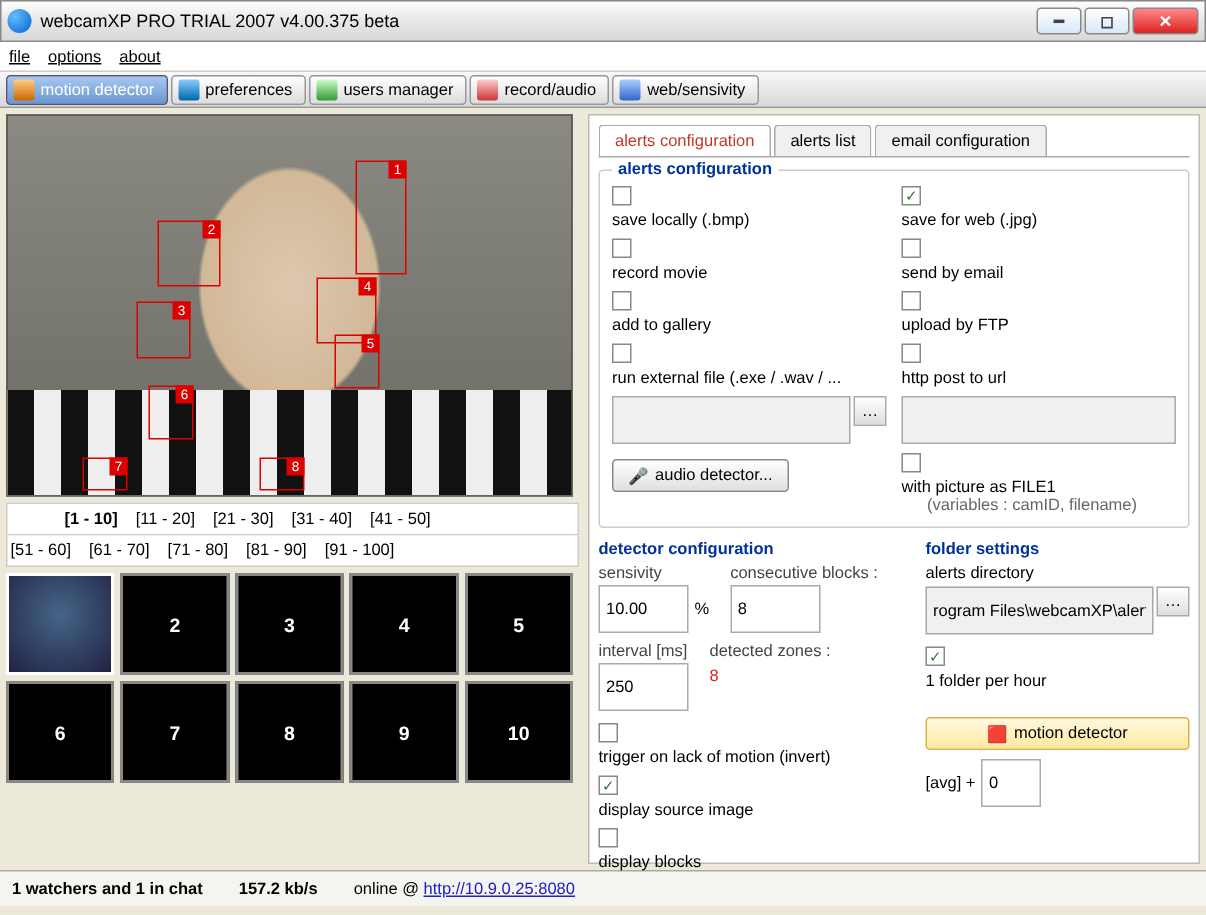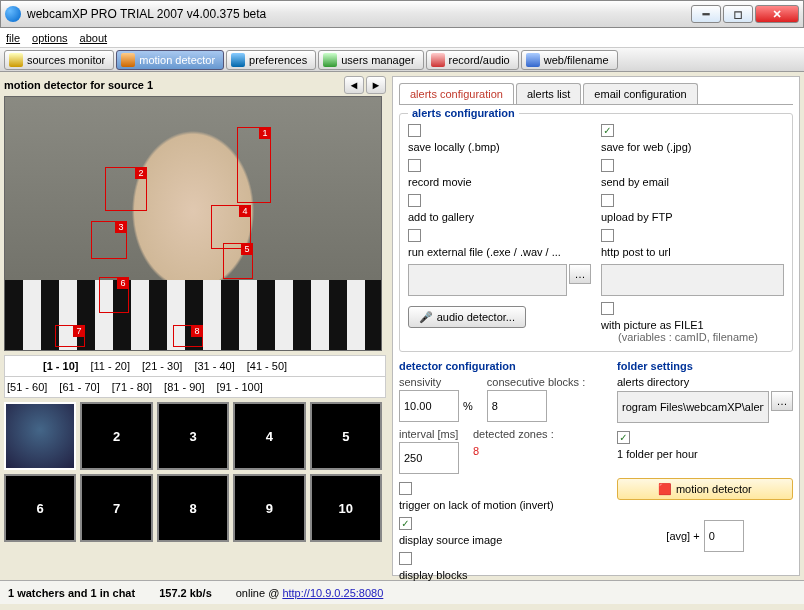--- a/index.html
+++ b/index.html
@@ -86,53 +86,44 @@
   </div>
 </div>
 
 <div class="menubar">
   <span class="menu-item">file</span>
   <span class="menu-item">options</span>
   <span class="menu-item">about</span>
 </div>
 
 <div class="toolbar">
-  <div class="tool-btn">
-      <span class="tb-icon" style="background:linear-gradient(#ffb,#c90)"></span>
-      <span>sources monitor</span>
-    </div>
   <div class="tool-btn active">
       <span class="tb-icon" style="background:linear-gradient(#fc8,#c60)"></span>
       <span>motion detector</span>
     </div>
   <div class="tool-btn">
       <span class="tb-icon" style="background:linear-gradient(#8cf,#06a)"></span>
       <span>preferences</span>
     </div>
   <div class="tool-btn">
       <span class="tb-icon" style="background:linear-gradient(#cfc,#393)"></span>
       <span>users manager</span>
     </div>
   <div class="tool-btn">
       <span class="tb-icon" style="background:linear-gradient(#fcc,#c33)"></span>
       <span>record/audio</span>
     </div>
   <div class="tool-btn">
       <span class="tb-icon" style="background:linear-gradient(#acf,#36c)"></span>
-      <span>web/filename</span>
+      <span>web/sensivity</span>
     </div>
 </div>
 
 <div class="content">
   <div class="left-col">
-    <div class="md-header">
-      <span style="flex:1">motion detector for source 1</span>
-      <div class="arrow-btn">◄</div>
-      <div class="arrow-btn">►</div>
-    </div>
     <div class="video-box">
       <div class="face-bg"></div>
       <div class="stripes"></div>
       <div id="rects-host">
           <div class="det-rect" style="left: 232px; top: 30px; width: 34px; height: 76px;">
             <div class="rn">1</div>
           </div>
           <div class="det-rect" style="left: 100px; top: 70px; width: 42px; height: 44px;">
             <div class="rn">2</div>
           </div>
@@ -295,21 +286,21 @@
           <button class="browse-btn">…</button>
         </div>
         <div class="chk-row" style="margin-bottom:18px">
             <span class="chk">✓</span>
             <span>1 folder per hour</span>
           </div>
         <button class="btn accent" style="width:100%;justify-content:center">
             <span>🟥</span>
             <span>motion detector</span>
           </button>
-        <div style="display:flex;align-items:center;gap:4px;margin-top:20px;justify-content:center">
+        <div style="display:flex;align-items:center;gap:4px;margin-top:6px;justify-content:flex-start">
           <span>[avg] +</span>
           <input class="inp" style="width: 40px;" value="0">
         </div>
       </div>
     </div>
   </div>
 </div>
 
 <div class="statusbar">
   <span>1 watchers and 1 in chat</span>

